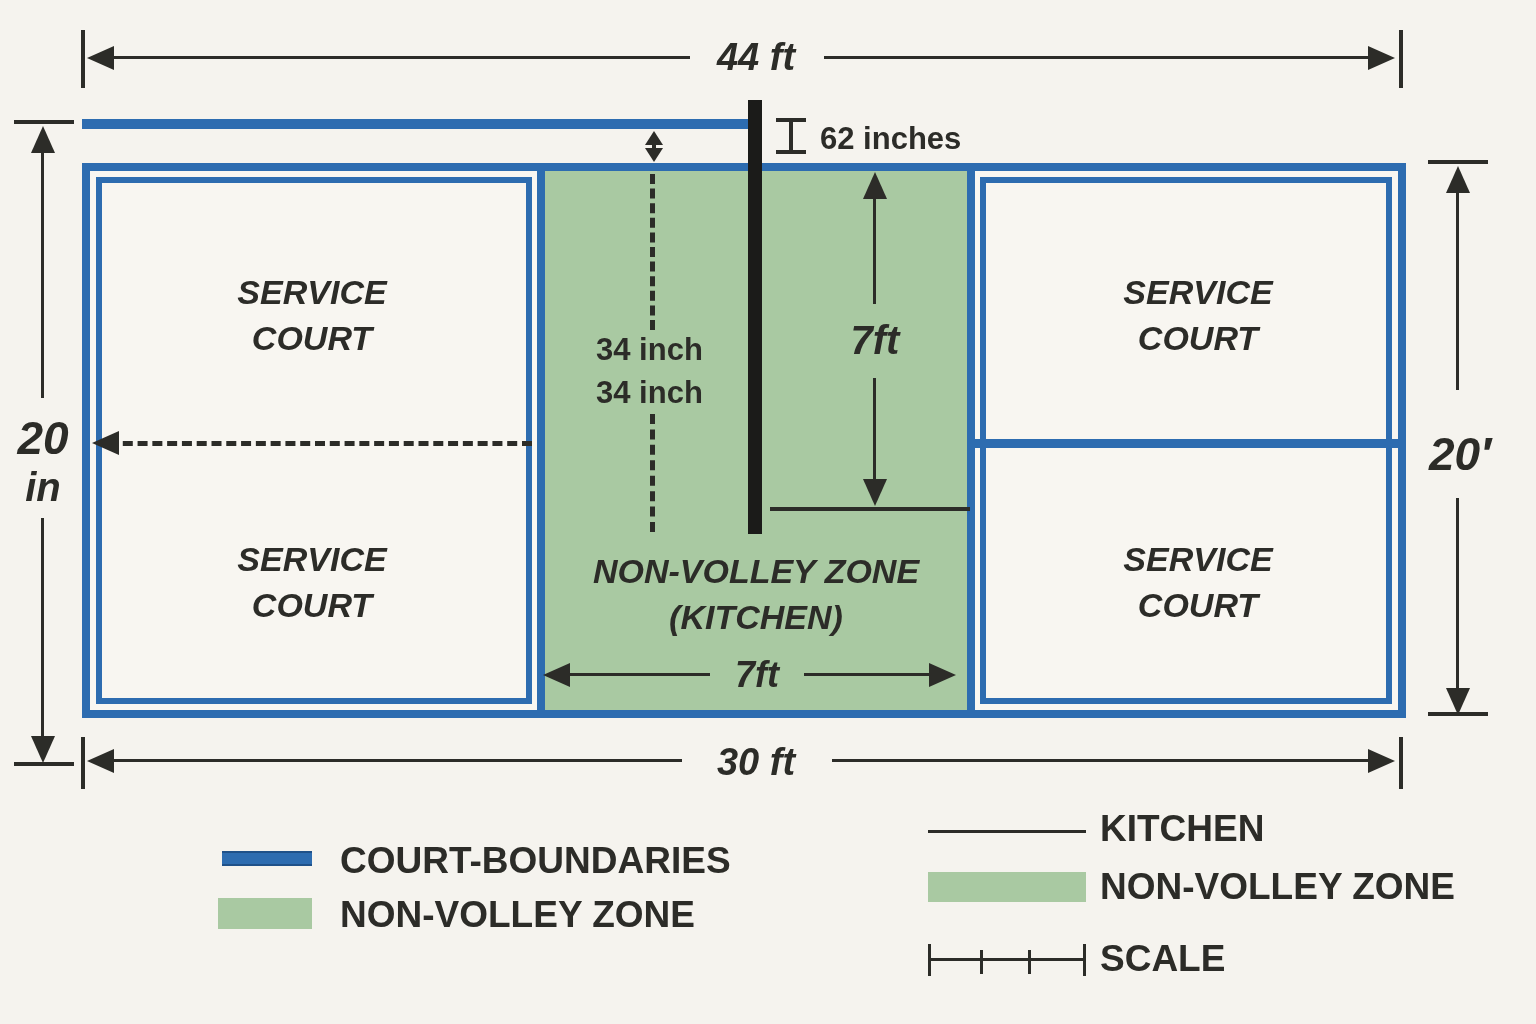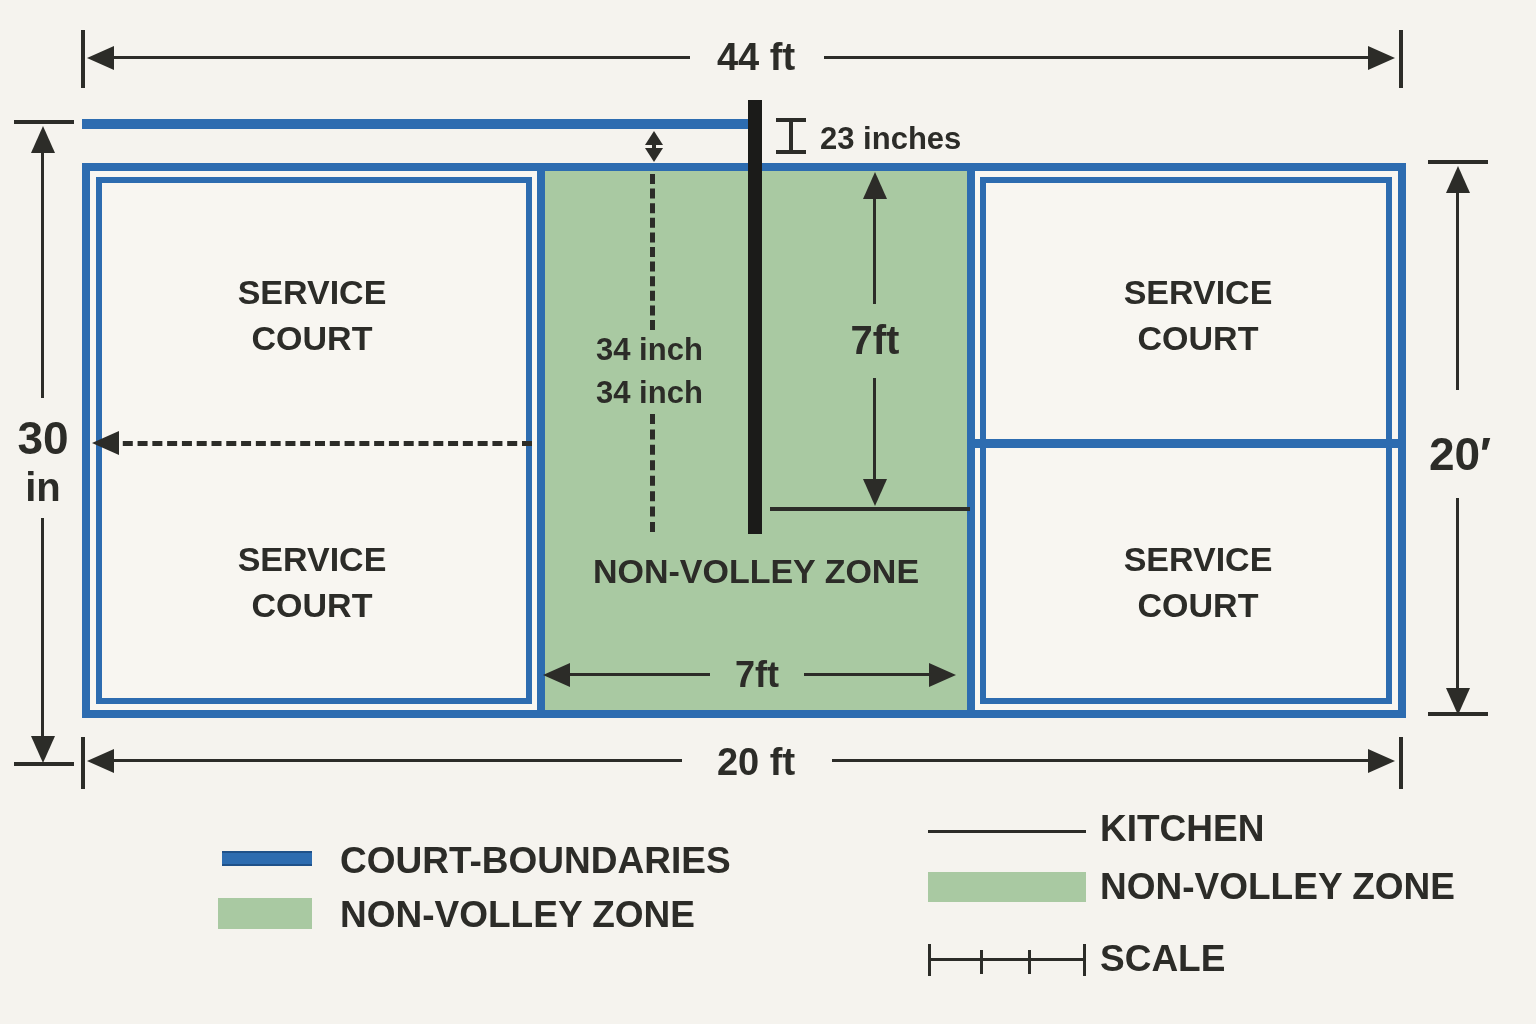--- a/index.html
+++ b/index.html
@@ -18,21 +18,21 @@
   .tickv{position:absolute;background:var(--ink);width:4px;}
   .tickh{position:absolute;background:var(--ink);height:4px;}
   .ah{position:absolute;width:0;height:0;}
   .ah.left{border-top:12px solid transparent;border-bottom:12px solid transparent;border-right:27px solid var(--ink);}
   .ah.right{border-top:12px solid transparent;border-bottom:12px solid transparent;border-left:27px solid var(--ink);}
   .ah.up{border-left:12px solid transparent;border-right:12px solid transparent;border-bottom:27px solid var(--ink);}
   .ah.down{border-left:12px solid transparent;border-right:12px solid transparent;border-top:27px solid var(--ink);}
   .ah.sm-up{border-left:9px solid transparent;border-right:9px solid transparent;border-bottom:14px solid var(--ink);}
   .ah.sm-down{border-left:9px solid transparent;border-right:9px solid transparent;border-top:14px solid var(--ink);}
   .lbl{position:absolute;font-weight:700;color:var(--ink);white-space:nowrap;}
-  .center{text-align:center;}
+  .center{text-align:center;font-style:italic;}
   .dash-h{position:absolute;border-top:5px dashed var(--ink);height:0;}
   .dash-v{position:absolute;border-left:5px dashed var(--ink);width:0;}
   .blue-box{position:absolute;border:6px solid var(--boundary-blue);background:transparent;box-sizing:border-box;}
 </style>
 </head>
 <body>
 
 <div id="canvas">
 
   <div>
@@ -43,21 +43,21 @@
     <div class="lbl center" style="left:690px;top:36px;width:132px;font-size:38px;line-height:42px;">44 ft</div>
     <div class="hline" style="left:824px;top:56px;width:562px;"></div>
     <div class="ah right" style="left:1368px;top:46px;"></div>
   </div>
 
   <div>
     <div class="tickh" style="left:14px;top:120px;width:60px;"></div>
     <div class="tickh" style="left:14px;top:762px;width:60px;"></div>
     <div class="ah up" style="left:31px;top:126px;"></div>
     <div class="vline" style="left:41px;top:148px;height:250px;"></div>
-    <div class="lbl center" style="left:5px;top:414px;width:76px;font-size:46px;line-height:48px;">30</div>
+    <div class="lbl center" style="left:5px;top:414px;width:76px;font-size:46px;line-height:48px;">20</div>
     <div class="lbl center" style="left:5px;top:465px;width:76px;font-size:40px;line-height:44px;">in</div>
     <div class="vline" style="left:41px;top:518px;height:222px;"></div>
     <div class="ah down" style="left:31px;top:736px;"></div>
   </div>
 
   <div>
     <div class="tickh" style="left:1428px;top:160px;width:60px;"></div>
     <div class="tickh" style="left:1428px;top:712px;width:60px;"></div>
     <div class="ah up" style="left:1446px;top:166px;"></div>
     <div class="vline" style="left:1456px;top:188px;height:202px;"></div>
@@ -72,21 +72,21 @@
     <div class="ah sm-up" style="left:645px;top:131px;"></div>
     <div class="abs" style="left:652px;top:140px;width:4px;height:14px;background:var(--ink);"></div>
     <div class="ah sm-down" style="left:645px;top:148px;"></div>
   </div>
 
   <div>
     <div class="abs" style="left:776px;top:118px;width:30px;height:4px;background:var(--ink);"></div>
     <div class="abs" style="left:789px;top:120px;width:4px;height:34px;background:var(--ink);"></div>
     <div class="abs" style="left:776px;top:150px;width:30px;height:4px;background:var(--ink);"></div>
   </div>
-  <div class="lbl" style="left:820px;top:121px;font-size:31px;line-height:36px;">23 inches</div>
+  <div class="lbl" style="left:820px;top:121px;font-size:31px;line-height:36px;">62 inches</div>
 
   <div class="abs" style="left:82px;top:163px;width:1324px;height:555px;border:8px solid var(--boundary-blue);
               background:var(--court-fill);box-sizing:border-box;"></div>
 
   <div class="blue-box" style="left:96px;top:177px;width:436px;height:527px;"></div>
   <div class="blue-box" style="left:980px;top:177px;width:412px;height:527px;"></div>
 
   <div class="abs" style="left:537px;top:163px;width:438px;height:555px;border:8px solid var(--boundary-blue);
               background:var(--nvz-green);box-sizing:border-box;"></div>
 
@@ -106,20 +106,21 @@
   <div>
     <div class="ah up" style="left:863px;top:172px;"></div>
     <div class="vline" style="left:873px;top:194px;height:110px;"></div>
     <div class="lbl center" style="left:830px;top:318px;width:90px;font-size:40px;line-height:44px;">7ft</div>
     <div class="vline" style="left:873px;top:378px;height:104px;"></div>
     <div class="ah down" style="left:863px;top:479px;"></div>
     <div class="abs" style="left:770px;top:507px;width:200px;height:4px;background:var(--ink);"></div>
   </div>
 
   <div class="lbl center" style="left:556px;top:549px;width:400px;font-size:34px;line-height:44px;">NON-VOLLEY ZONE</div>
+  <div class="lbl center" style="left:556px;top:595px;width:400px;font-size:34px;line-height:44px;">(KITCHEN)</div>
 
   <div>
     <div class="ah left" style="left:543px;top:663px;"></div>
     <div class="hline" style="left:562px;top:673px;width:148px;"></div>
     <div class="lbl center" style="left:712px;top:655px;width:90px;font-size:36px;line-height:40px;">7ft</div>
     <div class="hline" style="left:804px;top:673px;width:130px;"></div>
     <div class="ah right" style="left:929px;top:663px;"></div>
   </div>
 
   <div>
@@ -137,21 +138,21 @@
   <div>
     <div class="lbl center" style="left:1048px;top:537px;width:300px;font-size:34px;line-height:44px;">SERVICE</div>
     <div class="lbl center" style="left:1048px;top:583px;width:300px;font-size:34px;line-height:44px;">COURT</div>
   </div>
 
   <div>
     <div class="tickv" style="left:81px;top:737px;height:52px;"></div>
     <div class="tickv" style="left:1399px;top:737px;height:52px;"></div>
     <div class="ah left" style="left:87px;top:749px;"></div>
     <div class="hline" style="left:100px;top:759px;width:582px;"></div>
-    <div class="lbl center" style="left:682px;top:738px;width:148px;font-size:38px;line-height:48px;">20 ft</div>
+    <div class="lbl center" style="left:682px;top:738px;width:148px;font-size:38px;line-height:48px;">30 ft</div>
     <div class="hline" style="left:832px;top:759px;width:554px;"></div>
     <div class="ah right" style="left:1368px;top:749px;"></div>
   </div>
 
   <div>
     <div class="abs" style="left:222px;top:851px;width:90px;height:11px;background:var(--boundary-blue);
                 border-top:2px solid #1f5189;border-bottom:2px solid #1f5189;box-sizing:content-box;"></div>
     <div class="lbl" style="left:340px;top:840px;font-size:37px;line-height:42px;">COURT-BOUNDARIES</div>
     <div class="abs" style="left:218px;top:898px;width:94px;height:31px;background:var(--nvz-green);"></div>
     <div class="lbl" style="left:340px;top:894px;font-size:37px;line-height:42px;">NON-VOLLEY ZONE</div>

